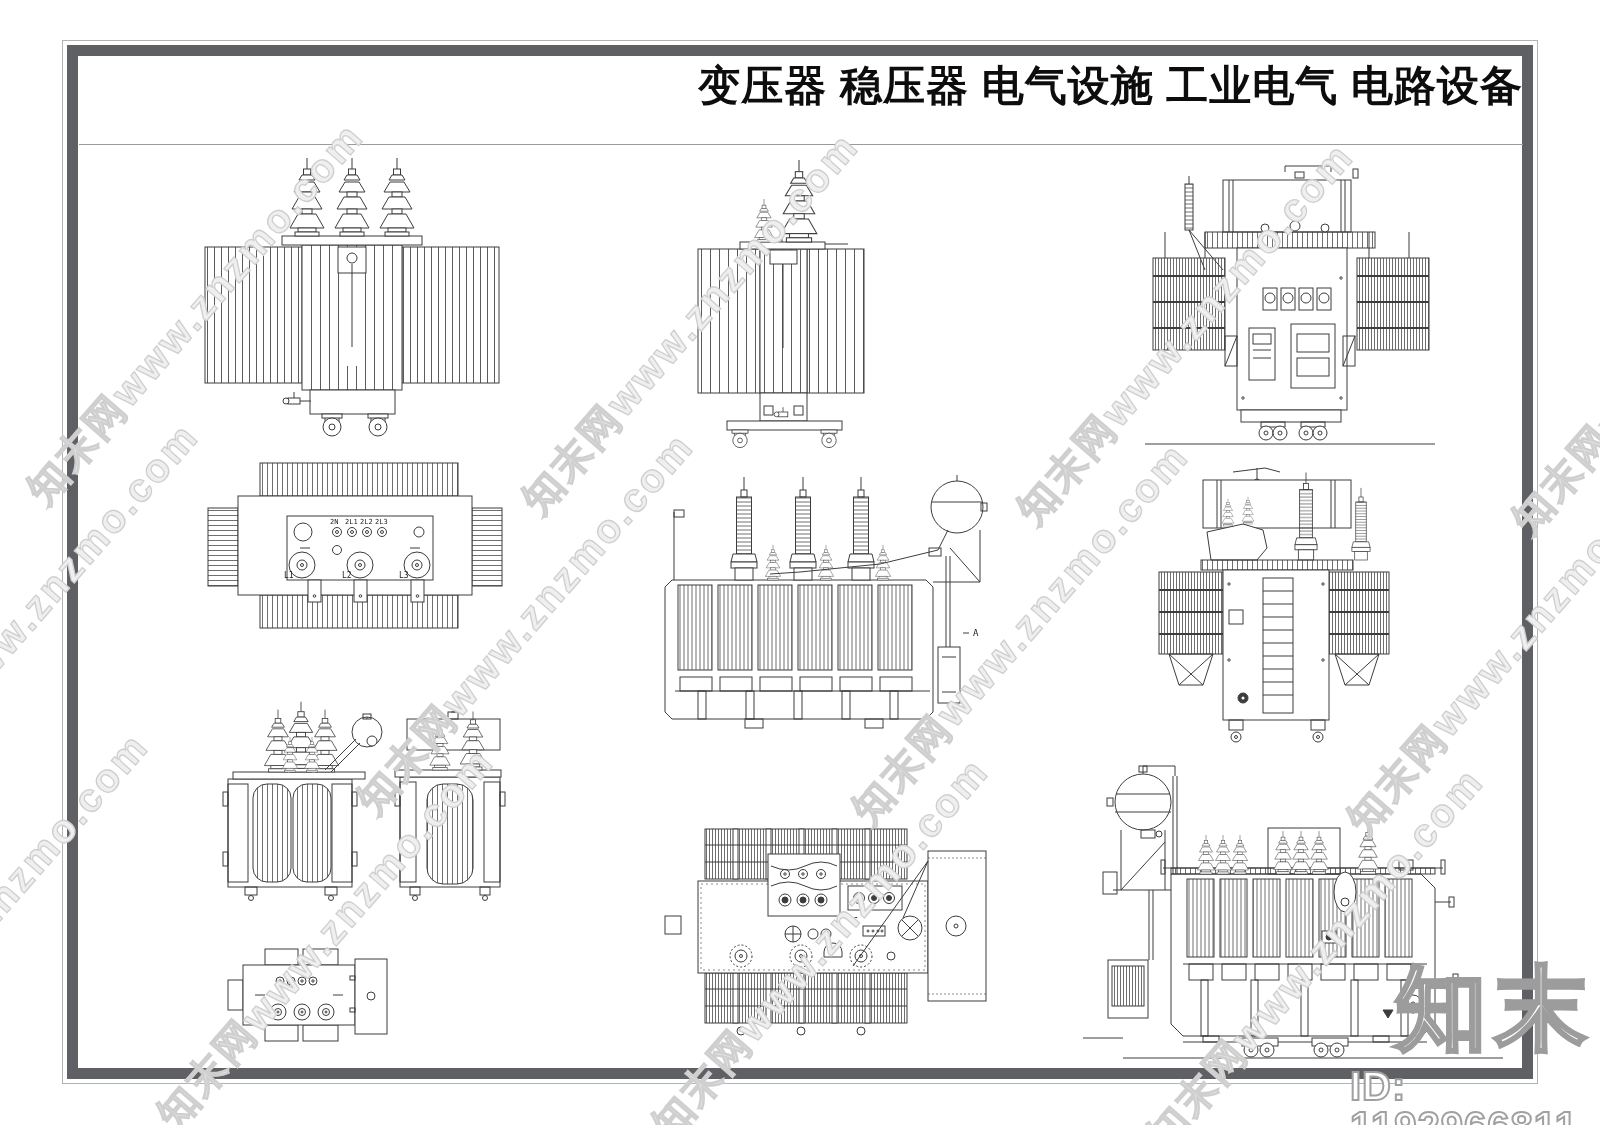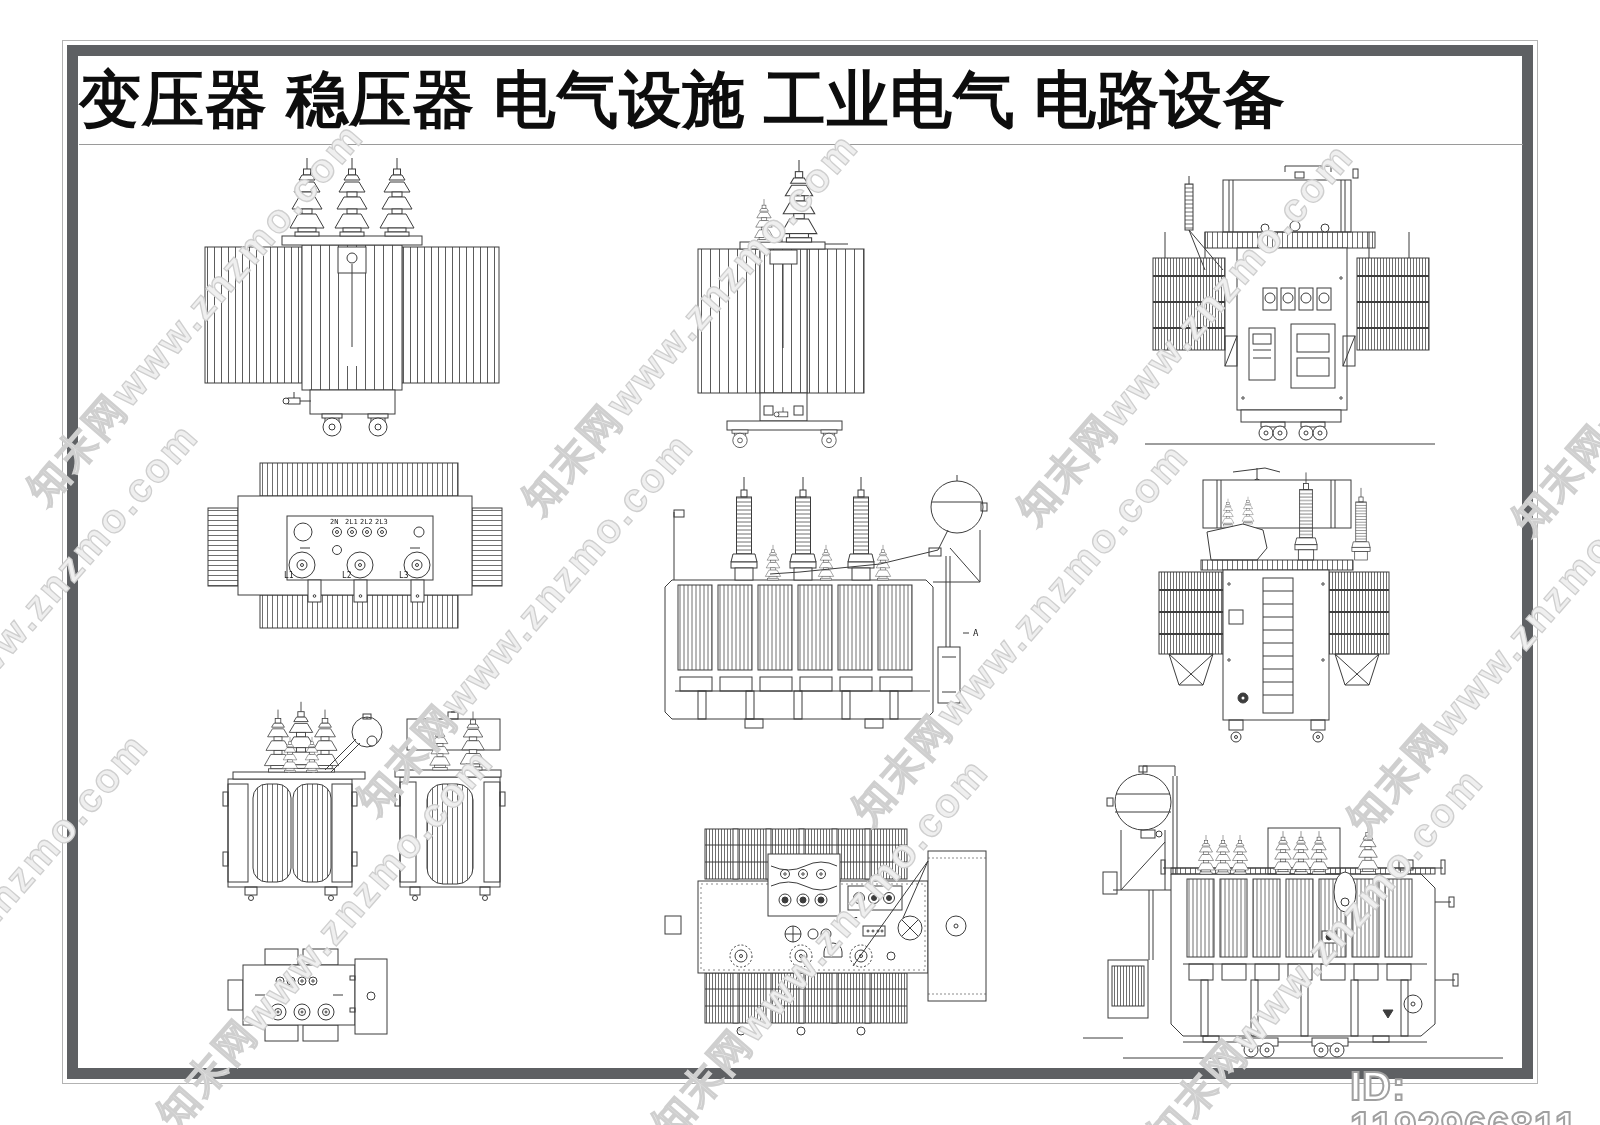--- a/index.html
+++ b/index.html
@@ -7,21 +7,21 @@
         font-family:"Liberation Sans",sans-serif;}
   
   .wm{position:absolute;white-space:nowrap;font-weight:700;font-size:40px;letter-spacing:3px;
       color:#efefef;-webkit-text-stroke:1.3px #cfcfcf;transform:rotate(-49deg);
       transform-origin:0 50%;z-index:3;pointer-events:none;}
   
   .frame-outer{position:absolute;left:62px;top:40px;width:1476px;height:1044px;
       border:1px solid #b3b3b3;box-sizing:border-box;z-index:1;background:#fff;}
   .frame-band{position:absolute;left:67px;top:45px;width:1466px;height:1034px;
       border:11px solid #5e6063;box-sizing:border-box;z-index:2;}
-  .title{position:absolute;left:79px;top:58px;width:1444px;text-align:left;font-size:62px;
+  .title{position:absolute;left:79px;top:58px;width:1444px;text-align:right;font-size:42px;
       font-weight:700;color:#0d0d0d;letter-spacing:1px;z-index:2;white-space:nowrap;}
   .title-rule{position:absolute;left:79px;top:144px;width:1444px;height:1px;background:#9a9a9a;z-index:2;}
   .fig{position:absolute;z-index:2;}
   .fig text{font-family:"DejaVu Sans Mono","Liberation Mono",monospace;fill:#222;stroke:none;}
   .logo{position:absolute;left:1395px;top:962px;font-size:92px;font-weight:700;letter-spacing:8px;
       color:#ffffff;-webkit-text-stroke:3px #9c9c9c;z-index:4;line-height:1;}
   .idtag{position:absolute;left:1350px;top:1066px;font-size:40px;font-weight:700;letter-spacing:1px;
       color:#ffffff;-webkit-text-stroke:2px #a0a0a0;z-index:4;line-height:1;}
 </style>
 </head>
@@ -730,15 +730,16 @@
         <circle cx="238" cy="308" r="7" fill="#fff"></circle>
           <circle cx="254" cy="308" r="7" fill="#fff"></circle>
         <circle cx="238" cy="308" r="2"></circle>
           <circle cx="254" cy="308" r="2"></circle>
         <line x1="40" y1="316" x2="420" y2="316"></line>
         <line x1="0" y1="296" x2="40" y2="296"></line>
       </g>
     </g>
   </svg>
 
+  <div class="logo">知末</div>
   <div class="idtag">ID: 1192966811</div>
 
 </div>
 
 </body></html>

